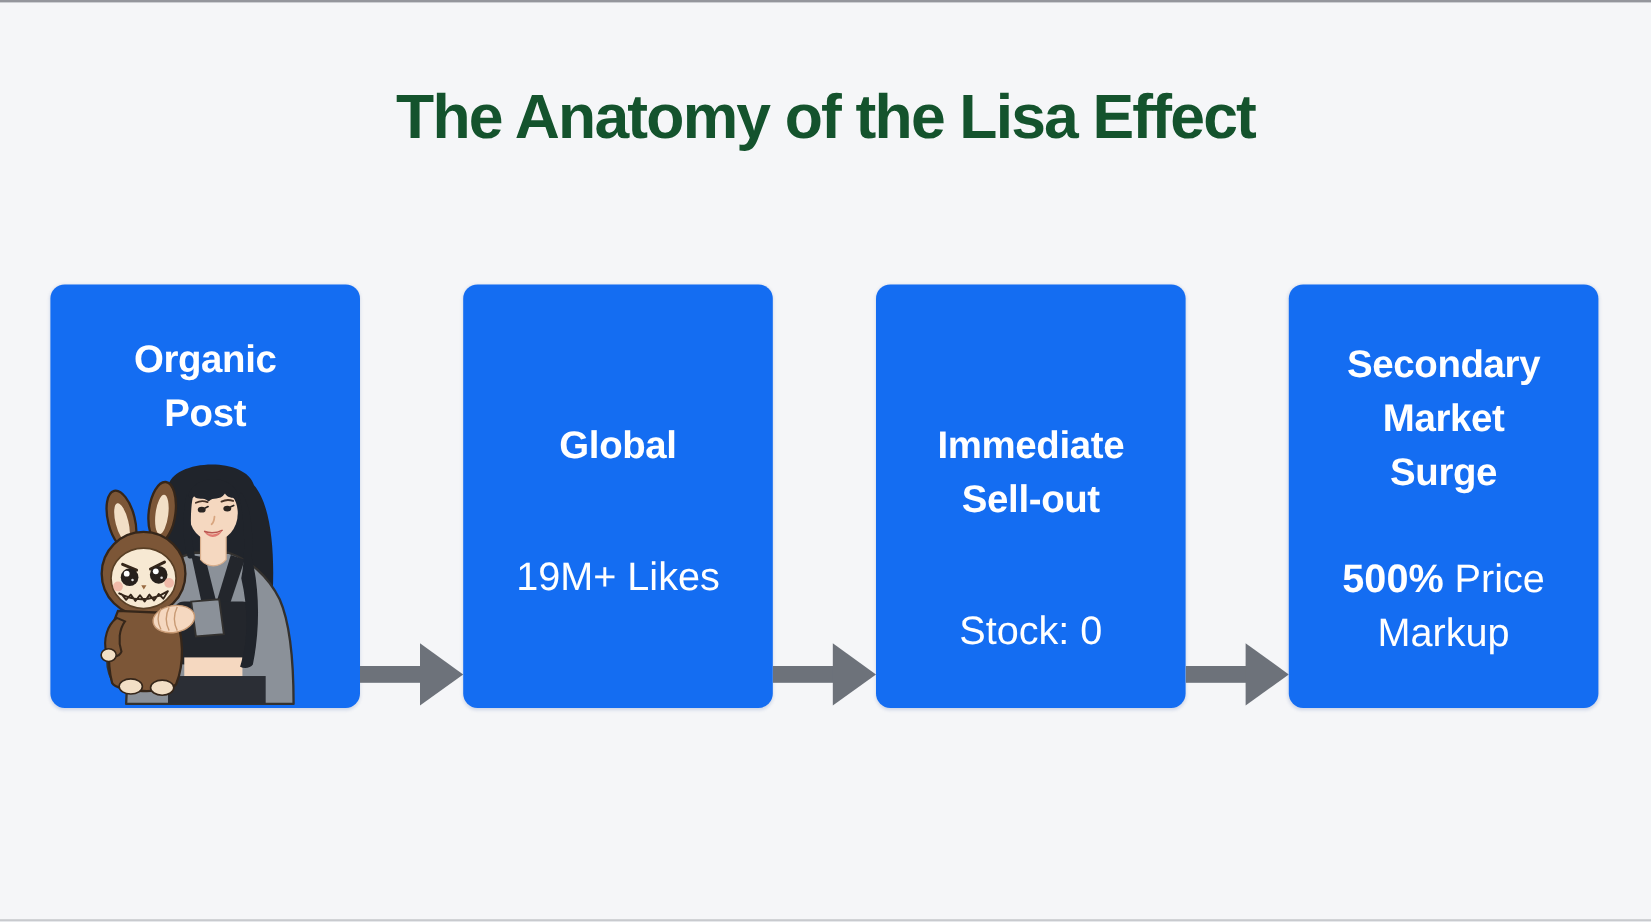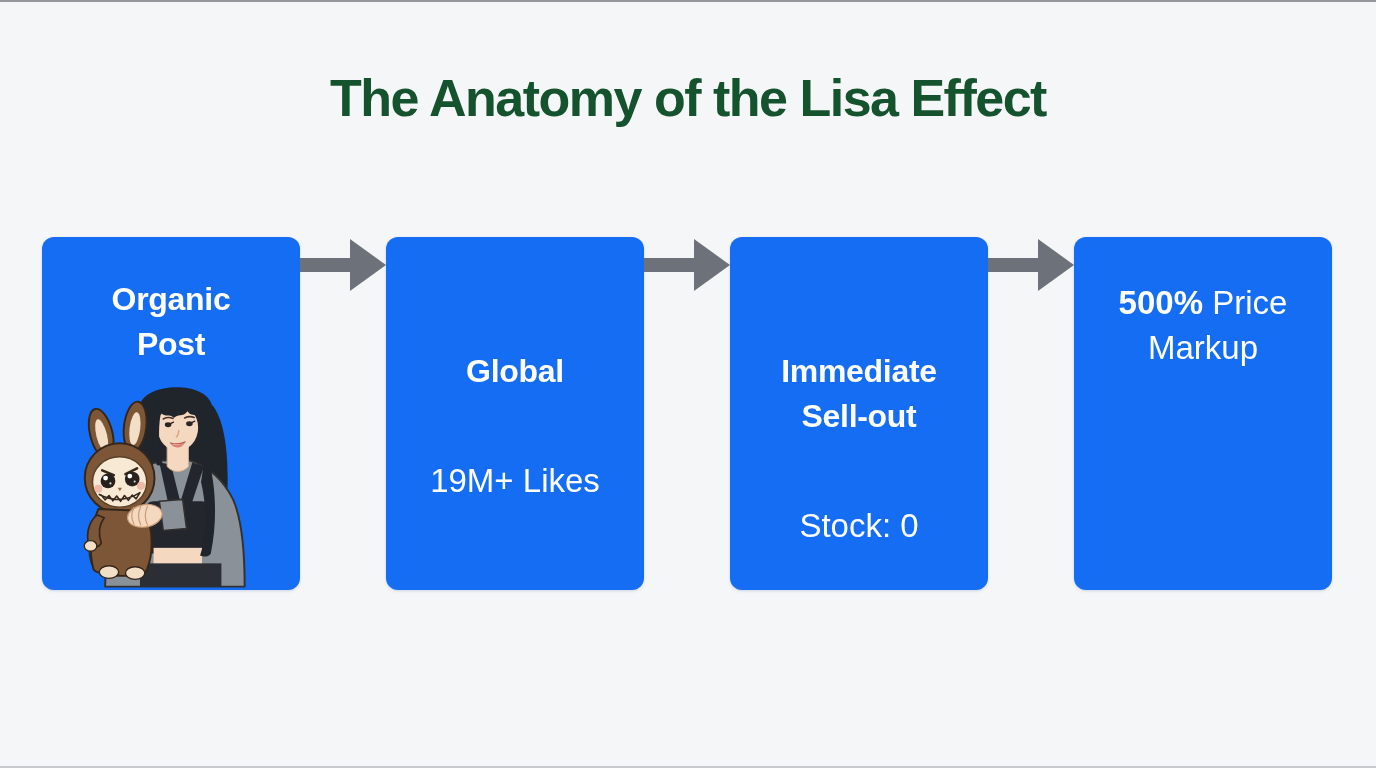--- a/index.html
+++ b/index.html
@@ -15,21 +15,21 @@
   .edge-line-bottom { position:absolute; bottom:0; left:0; width:100%; height:2px;
     background:rgba(95,100,110,0.30); }
   .page-title {
     position:absolute; top:68px; left:0; width:100%;
     text-align:center;
     font-size:52px; font-weight:800; letter-spacing:-1.5px;
     color:#14532d;
   }
   .flow {
     position:absolute; left:42px; top:237px;
-    display:flex; align-items:flex-start;
+    display:flex; align-items:flex-end;
   }
   .step-card {
     width:258px; height:353px; flex:0 0 auto;
     background:#146df2;
     border-radius:12px;
     color:#ffffff;
     display:flex; flex-direction:column; align-items:center;
     text-align:center;
     overflow:hidden;
     box-shadow:0 1px 3px rgba(20,60,150,0.18);
@@ -155,20 +155,25 @@
     </div>
     <div class="detail gap64">Stock: 0</div>
   </div>
 
   <svg class="arrow" viewBox="0 0 86 56" aria-hidden="true">
     <rect x="0" y="21" width="52" height="14" fill="#6d727a"></rect>
     <polygon points="50,2 86,28 50,54" fill="#6d727a"></polygon>
   </svg>
 
   <div class="step-card">
+    <div class="heading mt44">
+      <span>Secondary</span>
+      <span>Market</span>
+      <span>Surge</span>
+    </div>
     <div class="detail gap43">
       <strong>500%</strong><span> Price Markup</span>
     </div>
   </div>
 
 </div>
 
 <div class="edge-line-bottom"></div>
 
 </body></html>

